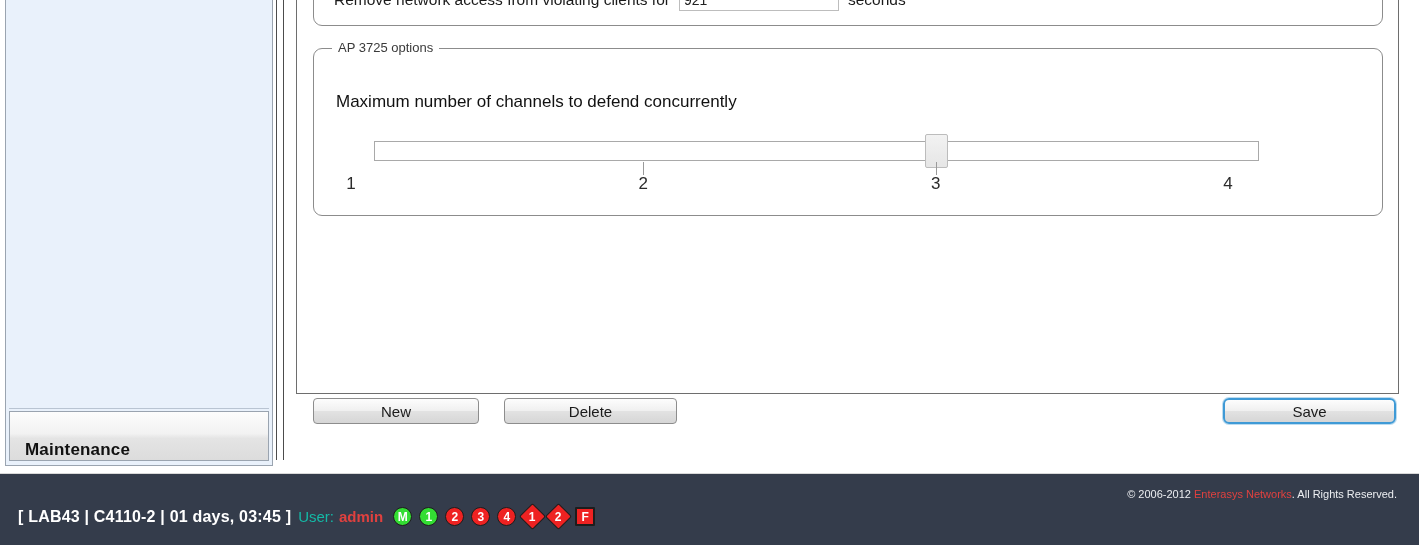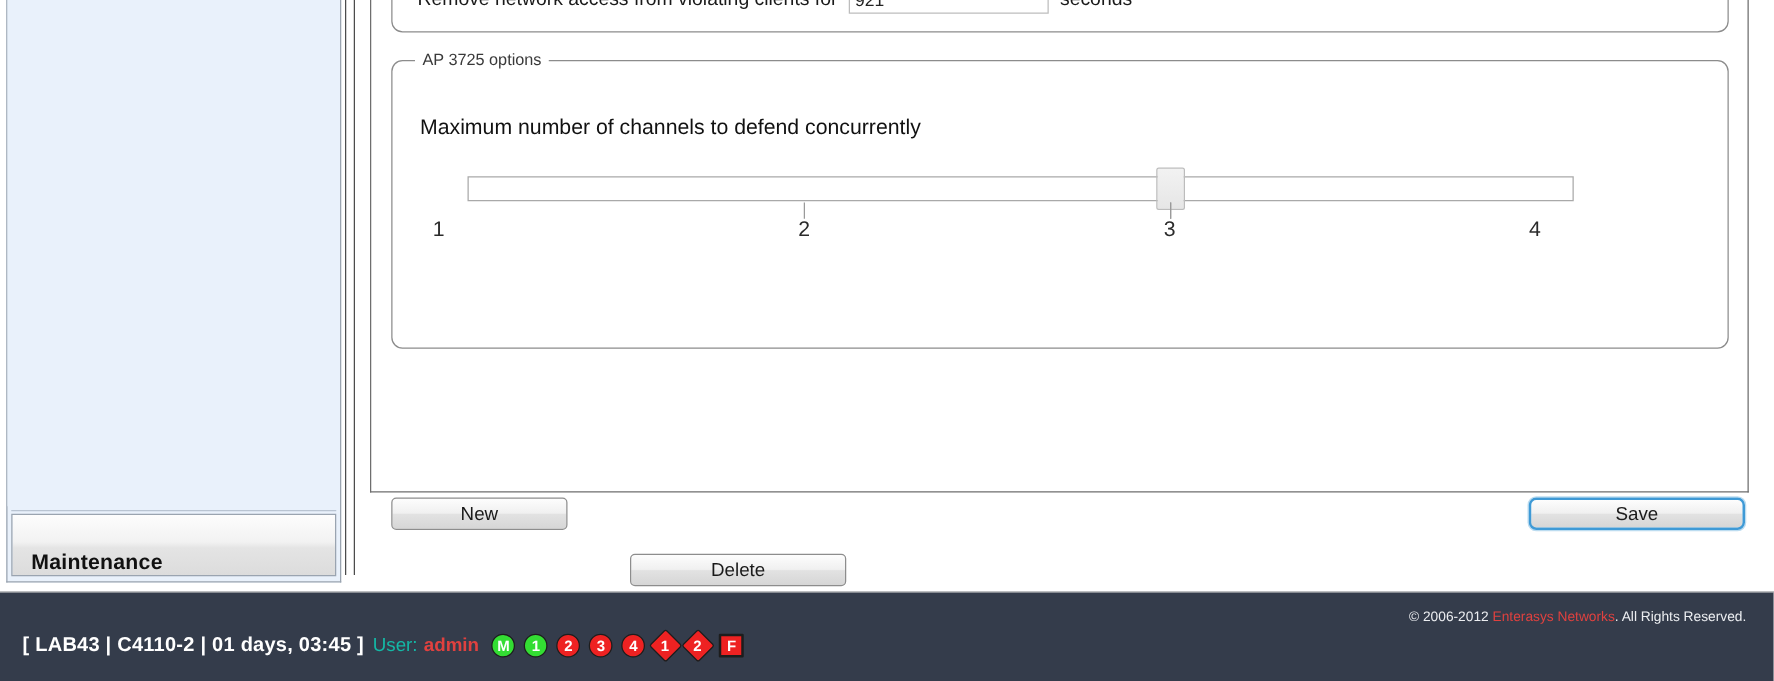--- a/index.html
+++ b/index.html
@@ -104,21 +104,21 @@
     font-family: "Liberation Sans", sans-serif;
     color: #222;
     padding: 0 4px;
     outline: none;
   }
 
   
   #fieldset-ap {
     position: absolute;
     left: 16px; top: 48px;
-    width: 1070px; height: 231px;
+    width: 1070px; height: 168px;
     border: 1px solid #8c8c8c;
     border-radius: 9px;
     background: #ffffff;
   }
   #fieldset-ap-legend {
     position: absolute;
     left: 18px; top: -9px;
     background: #ffffff;
     padding: 0 6px;
     font-size: 13px;
@@ -182,22 +182,22 @@
     border-radius: 4px;
     font-size: 15px;
     font-family: "Liberation Sans", sans-serif;
     color: #1a1a1a;
     display: flex;
     align-items: center;
     justify-content: center;
     cursor: pointer;
     padding: 0;
   }
-  #btn-new  { left: 17px;  top: 0px; width: 141px; }
-  #btn-delete { left: 208px; top: 0px; width: 173px; margin-top: 45px; }
+  #btn-new  { left: 17px;  top: 0px; width: 166px; }
+  #btn-delete { left: 208px; top: 0px; width: 173px; }
   #btn-save {
     left: 927px; top: 0px; width: 173px;
     border: 2px solid #3f9ad6;
     border-radius: 6px;
     box-shadow: 0 0 0 1px #bcdcf0;
   }
 
   
   #footer {
     position: absolute;

